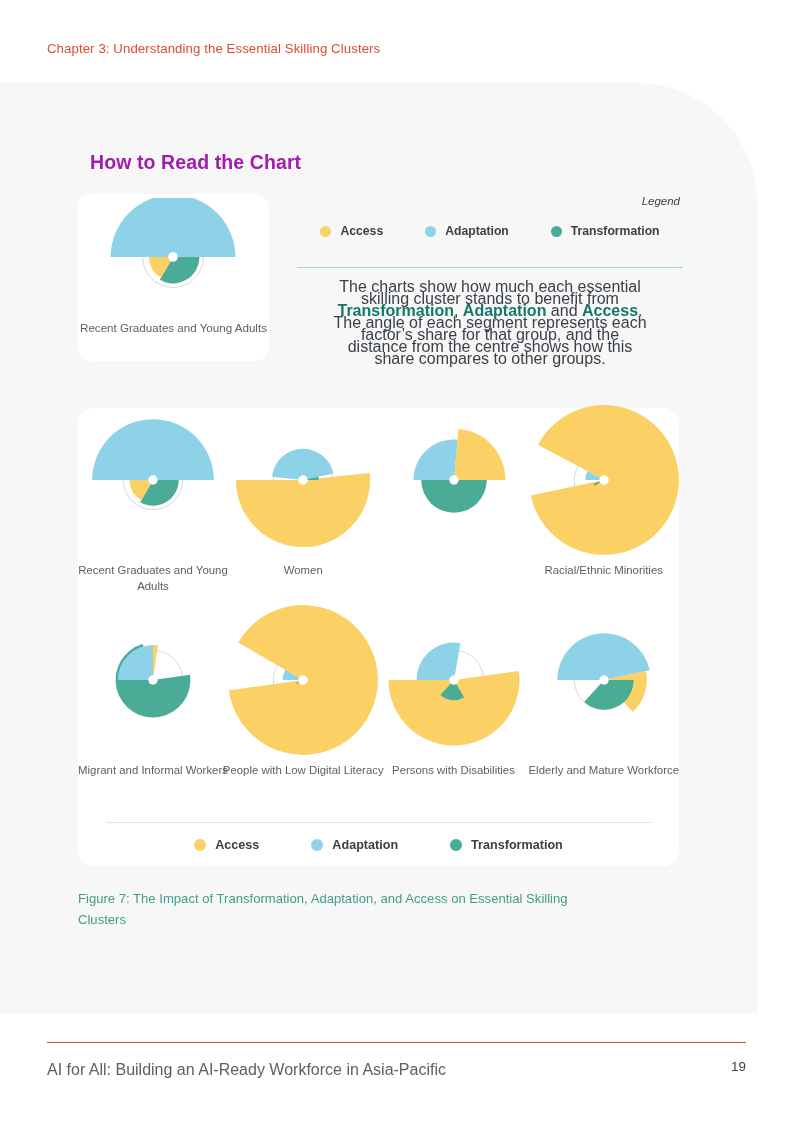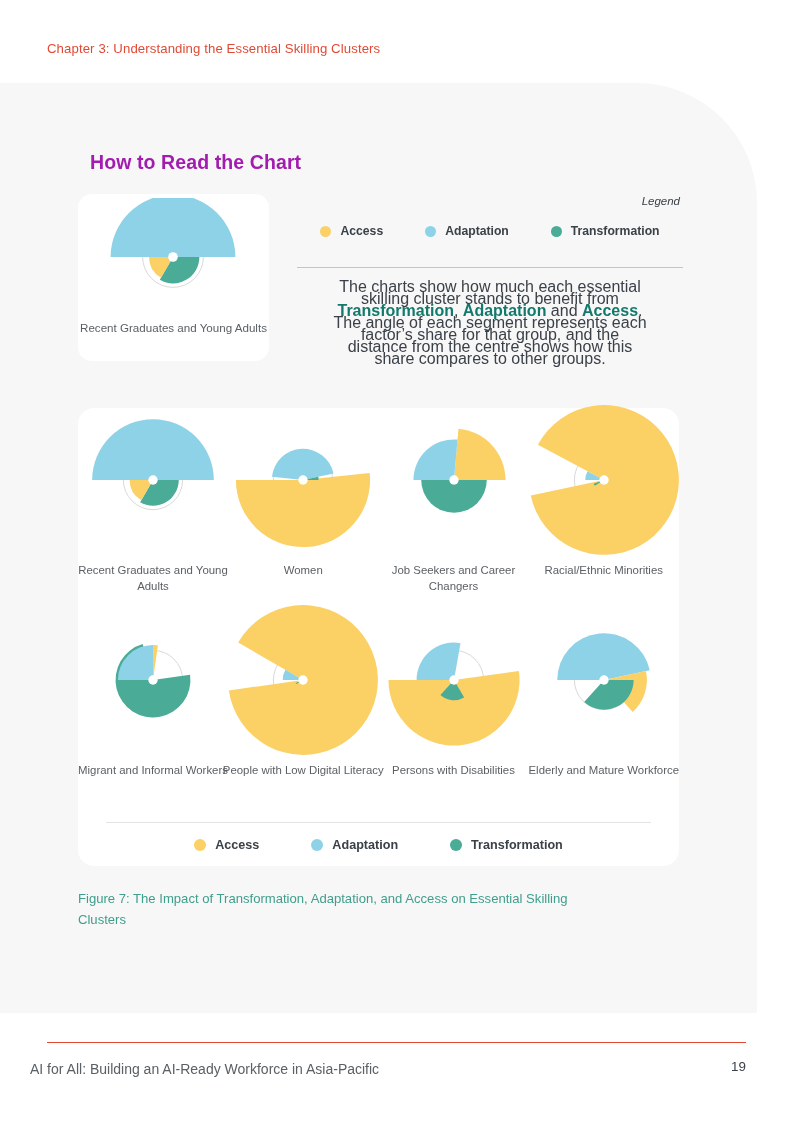--- a/index.html
+++ b/index.html
@@ -206,23 +206,23 @@
   .footer-rule {
     position: absolute;
     left: 47px;
     top: 1042px;
     width: 699px;
     height: 1px;
     background: #e04a35;
   }
   .footer-text {
     position: absolute;
-    left: 30px;
+    left: 47px;
     top: 1061px;
-    font-size: 14px;
+    font-size: 16px;
     color: #5b6065;
   }
   .footer-page {
     position: absolute;
     right: 47px;
     top: 1059px;
     font-size: 13.4px;
     font-weight: normal;
     color: #3b4148;
   }
@@ -299,21 +299,20 @@
       <div class="chart-cell">
         <div class="chart-svg-holder">
           <svg width="150.25" height="155" viewBox="0 0 150.25 155">
             <circle cx="75" cy="66" r="29.64" fill="none" stroke="#d9d9d9" stroke-width="1"></circle>
             <path d="M 75 66 L 79.49 14.72 A 51.480000000000004 51.480000000000004 0 0 1 126.48 66.00 Z" fill="#fbd065"></path>
             <path d="M 75 66 L 34.44 66.00 A 40.56 40.56 0 0 1 78.54 25.59 Z" fill="#8ed2e8"></path>
             <path d="M 75 66 L 107.76 66.00 A 32.76 32.76 0 0 1 42.24 66.00 Z" fill="#4aab96"></path>
             <circle cx="75" cy="66" r="4.68" fill="#ffffff"></circle>
           </svg>
         </div>
-        <div class="chart-label">Job Seekers and Career Changers</div>
       </div>
       <div class="chart-cell">
         <div class="chart-svg-holder">
           <svg width="150.25" height="155" viewBox="0 0 150.25 155">
             <circle cx="75" cy="66" r="29.64" fill="none" stroke="#d9d9d9" stroke-width="1"></circle>
             <path d="M 75 66 L 8.88 30.85 A 74.88 74.88 0 1 1 1.76 81.57 Z" fill="#fbd065"></path>
             <path d="M 75 66 L 56.28 66.00 A 18.72 18.72 0 0 1 58.47 57.21 Z" fill="#8ed2e8"></path>
             <path d="M 75 66 L 65.74 71.79 A 10.92 10.92 0 0 1 64.74 69.73 Z" fill="#4aab96"></path>
             <circle cx="75" cy="66" r="4.68" fill="#ffffff"></circle>
           </svg>

